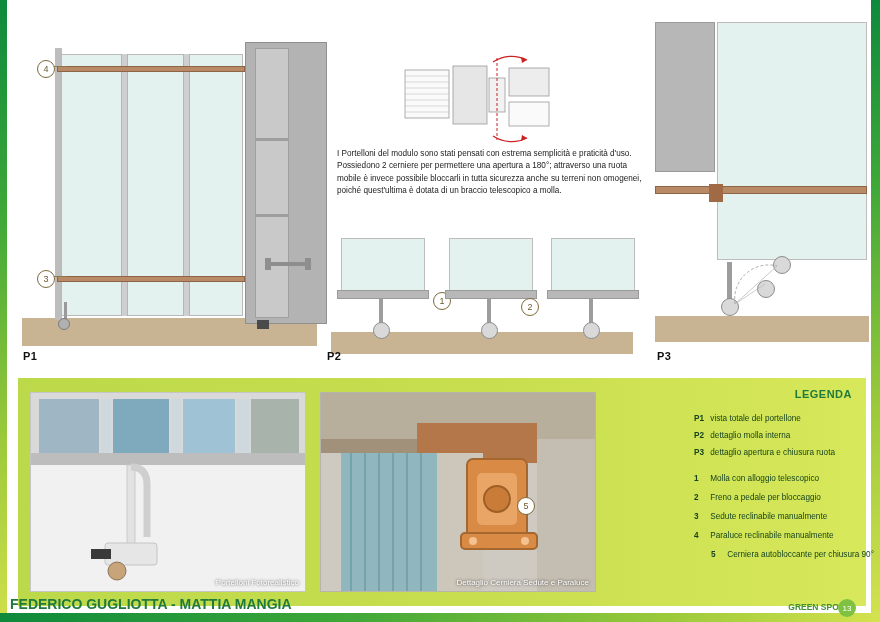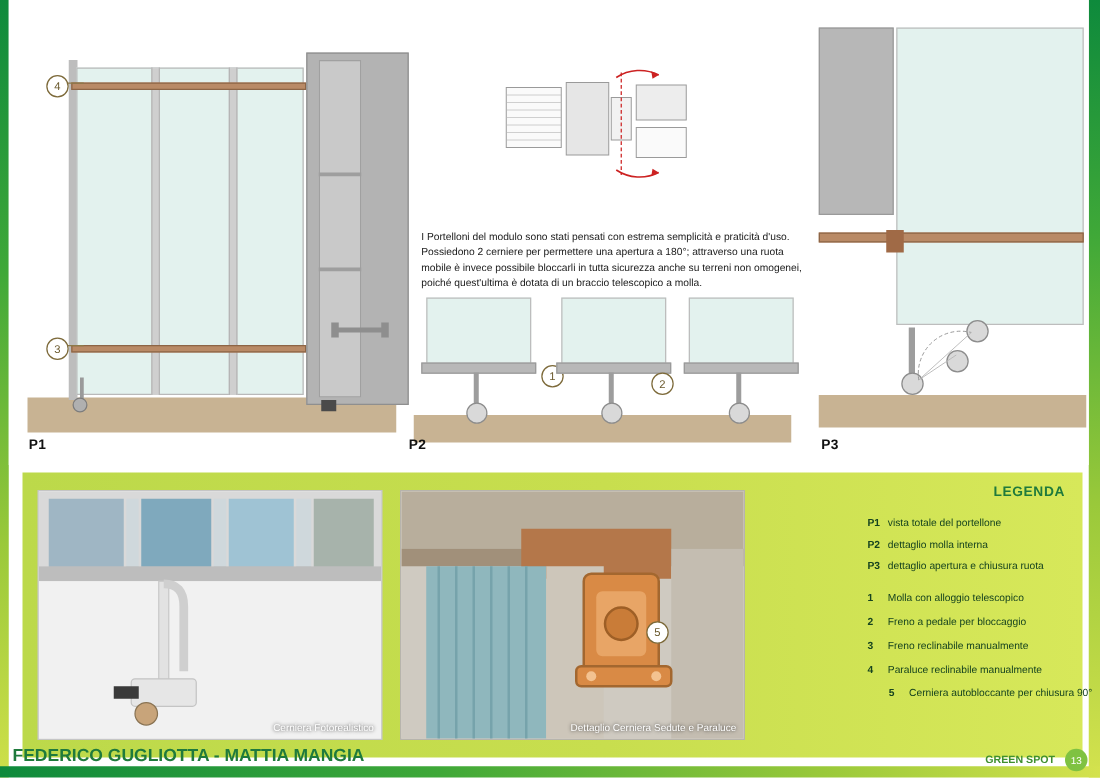--- a/index.html
+++ b/index.html
@@ -81,21 +81,21 @@
   #center-col { position:absolute; left:318px; top:10px; width:320px; height:345px; }
   #dett-title {
     position:absolute; left:0; top:12px; width:320px; text-align:center;
     font-size:11.5px; font-weight:bold; color:#1f7a3c; letter-spacing:1px;
   }
   #hinge-diagram {
     position:absolute; left:72px; top:42px; width:180px; height:95px;
   }
   #desc-text {
     position:absolute; left:12px; top:138px; width:308px;
-    font-size:8.2px; line-height:1.5; color:#1a1a1a;margin-top:36px;
+    font-size:8.2px; line-height:1.5; color:#1a1a1a;
   }
   .p2-sub {
     position:absolute; top:228px; width:96px; height:105px;
   }
   .p2-glass { position:absolute; left:6px; top:0; width:84px; height:55px; background:#e3f2ee; border:1px solid #bdbdbd;}
   .p2-head { position:absolute; left:2px; top:52px; width:92px; height:9px; background:#b8b8b8; border:1px solid #9a9a9a;}
   .p2-rod { position:absolute; left:44px; top:60px; width:4px; height:28px; background:#9d9d9d;}
   .p2-wheel { position:absolute; width:17px; height:17px; border-radius:50%; background:#d9d9d9; border:1px solid #8c8c8c;}
   .p2-ground { position:absolute; left:0; top:95px; width:300px; height:22px; background:#c8b393;}
 
@@ -132,21 +132,21 @@
   .leg-key { display:inline-block; width:14px; font-weight:bold; }
 
   
   #footer-left {
     position:absolute; left:10px; bottom:10px; font-size:14px; font-weight:bold; color:#1f7a3c;
   }
   #footer-right {
     position:absolute; right:36px; bottom:10px; font-size:8.5px; font-weight:bold; color:#3f8f2f;
   }
   #page-num {
-    position:absolute; right:10px; bottom:5px; width:18px; height:18px; border-radius:50%;
+    position:absolute; right:24px; bottom:5px; width:18px; height:18px; border-radius:50%;
     background:#7fc242; color:#fff; font-size:8px; display:flex; align-items:center; justify-content:center;text-align:center;
   }
 </style>
 </head>
 <body>
 
 <div id="page">
 
   <div class="edge-left"></div>
   <div class="edge-right"></div>
@@ -283,21 +283,21 @@
           <rect x="220" y="6" width="48" height="56" fill="#a7b3ab"></rect>
         </g>
         <rect x="0" y="60" width="274" height="12" fill="#bdbdbd"></rect>
         <rect x="0" y="72" width="274" height="126" fill="#f1f1f1"></rect>
         <rect x="96" y="72" width="8" height="80" fill="#e2e2e2" stroke="#c9c9c9" stroke-width="1"></rect>
         <path d="M100 74 q 16 0 16 18 l 0 52" fill="none" stroke="#cfcfcf" stroke-width="7"></path>
         <rect x="74" y="150" width="52" height="22" rx="3" fill="#e6e6e6" stroke="#c4c4c4"></rect>
         <circle cx="86" cy="178" r="9" fill="#c8a47a" stroke="#8a7454"></circle>
         <rect x="60" y="156" width="20" height="10" fill="#3a3a3a"></rect>
       </svg>
-      <div class="photo-caption">Cerniera Fotorealistico</div>
+      <div class="photo-caption">Portelloni Fotorealistico</div>
     </div>
 
     <div class="photo" id="photo2">
       <svg width="274" height="198" viewBox="0 0 274 198">
         <rect x="0" y="0" width="274" height="198" fill="#cfcac1"></rect>
         <rect x="0" y="0" width="274" height="46" fill="#b8ae9c"></rect>
         <rect x="0" y="46" width="274" height="14" fill="#a1907a"></rect>
         <rect x="96" y="30" width="120" height="40" fill="#b4774a"></rect>
         <rect x="20" y="60" width="96" height="138" fill="#8fb7bd"></rect>
         <g stroke="#76a3ab" stroke-width="2">
@@ -344,21 +344,21 @@
       <div class="leg-row" style="left:80px; top:90px;">
         <span class="leg-key">1</span>
         <span>Molla con alloggio telescopico</span>
       </div>
       <div class="leg-row" style="left:80px; top:109px;">
         <span class="leg-key">2</span>
         <span>Freno a pedale per bloccaggio</span>
       </div>
       <div class="leg-row" style="left:80px; top:128px;">
         <span class="leg-key">3</span>
-        <span>Freno reclinabile manualmente</span>
+        <span>Sedute reclinabile manualmente</span>
       </div>
       <div class="leg-row" style="left:80px; top:147px;">
         <span class="leg-key">4</span>
         <span>Paraluce reclinabile manualmente</span>
       </div>
       <div class="leg-row" style="left:80px; top:166px;margin-left:17px;">
         <span class="leg-key">5</span>
         <span>Cerniera autobloccante per chiusura  90°</span>
       </div>
     </div>

